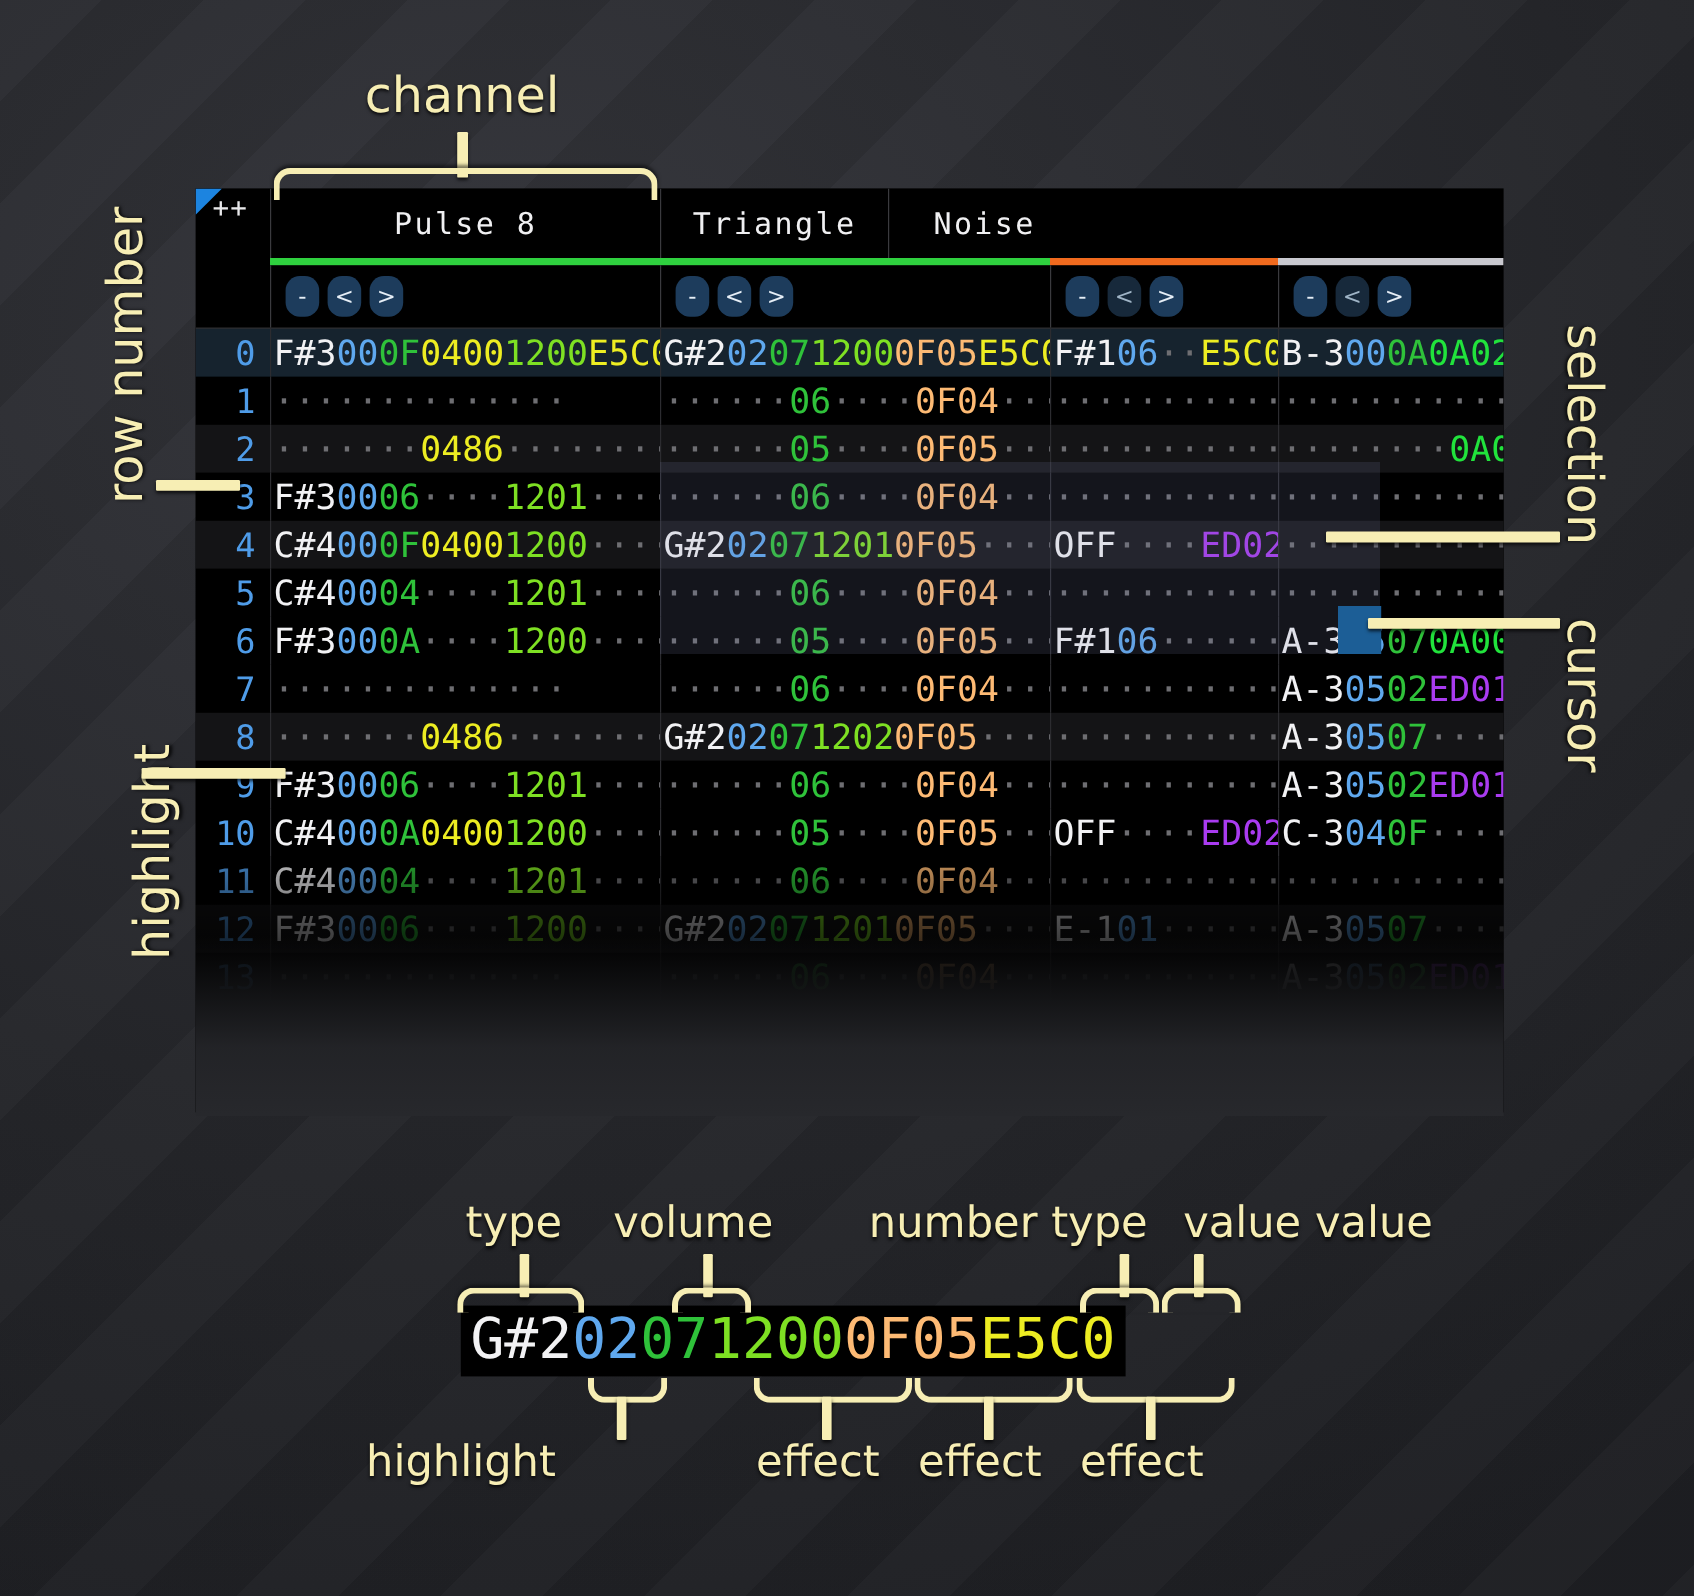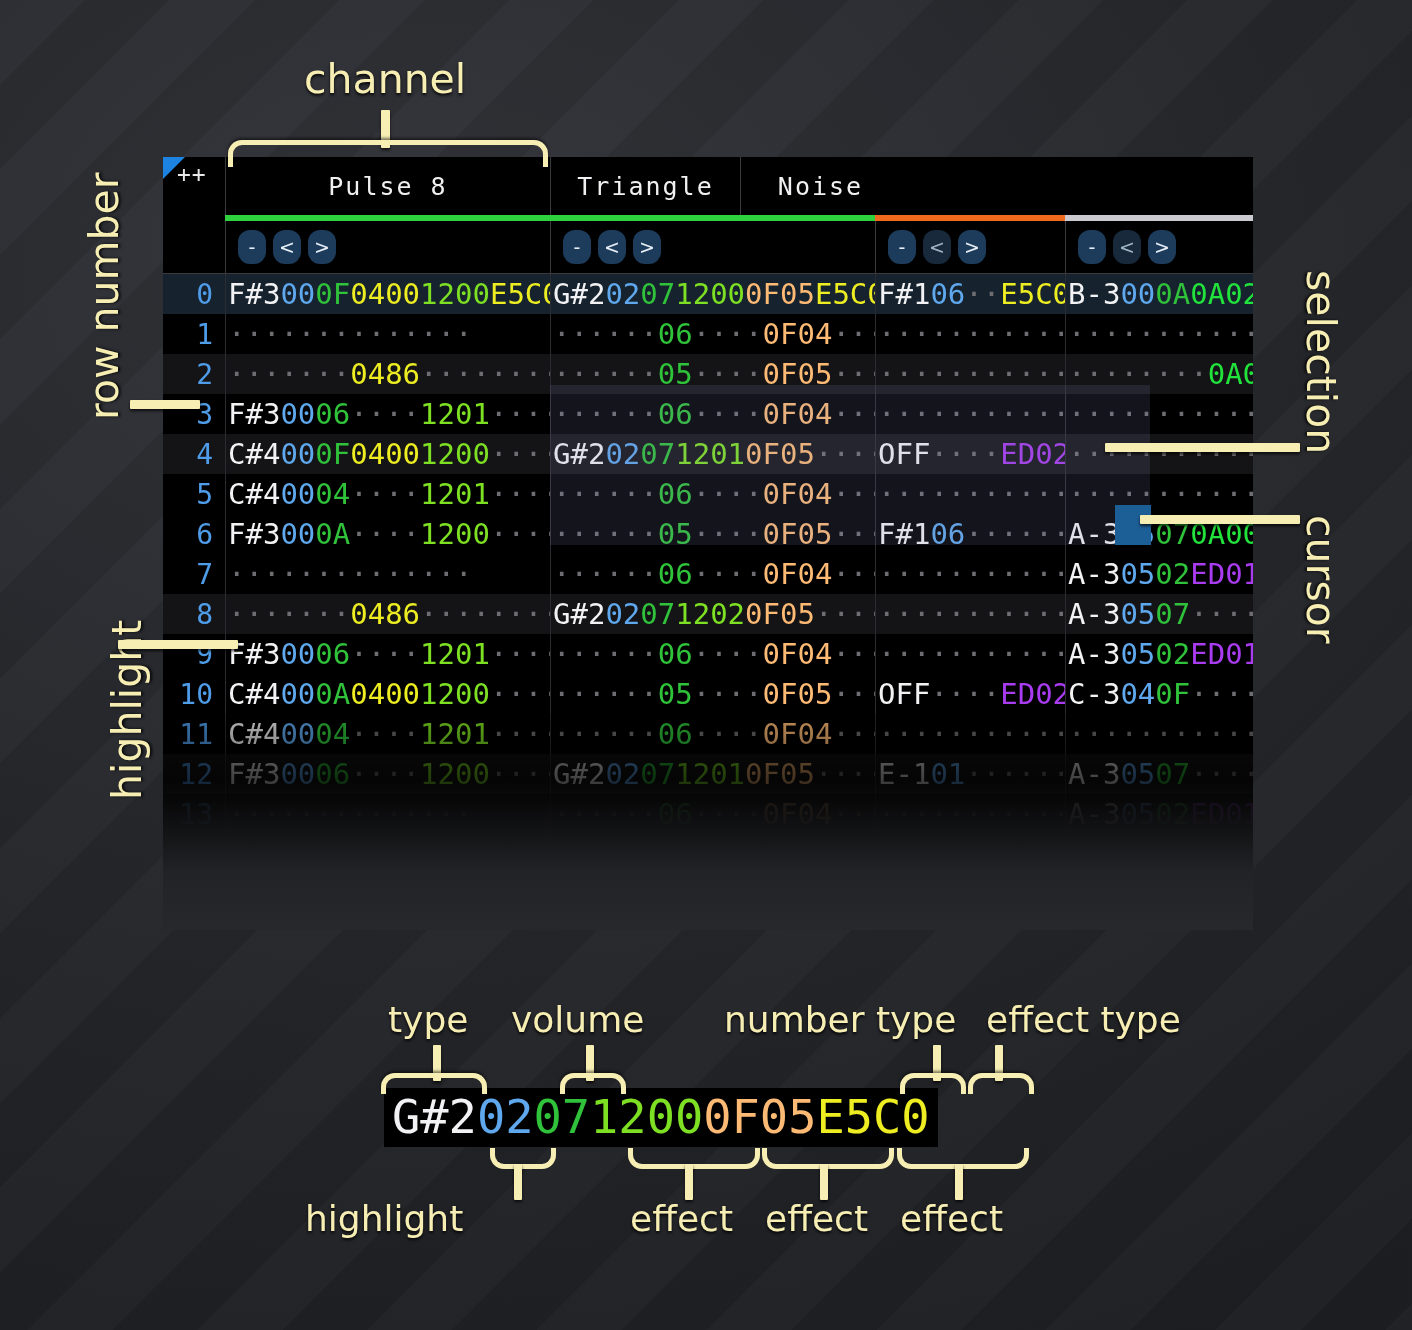--- a/index.html
+++ b/index.html
@@ -247,21 +247,21 @@
 
 <div class="anno anno-md" style="left:388px;top:999px">type</div>
 <div class="leader" style="left:433px;top:1045px;width:8px;height:36px"></div>
 
 <div class="anno anno-md" style="left:511px;top:999px">volume</div>
 <div class="leader" style="left:586px;top:1045px;width:8px;height:36px"></div>
 
 <div class="anno anno-md" style="left:724px;top:999px">number type</div>
 <div class="leader" style="left:933px;top:1045px;width:8px;height:36px"></div>
 
-<div class="anno anno-md" style="left:986px;top:999px">effect type</div>
+<div class="anno anno-md" style="left:986px;top:999px">value value</div>
 <div class="leader" style="left:995px;top:1045px;width:8px;height:36px"></div>
 
 <div class="brace" style="left:381px;top:1073px;width:96px;height:16px"></div>
 <div class="brace" style="left:560px;top:1073px;width:56px;height:16px"></div>
 <div class="brace" style="left:900px;top:1073px;width:56px;height:16px"></div>
 <div class="brace" style="left:968px;top:1073px;width:56px;height:16px"></div>
 
 <div id="legend"><span class="n">G#2</span><span class="i">02</span><span class="v">07</span><span class="e2">1200</span><span class="e3">0F05</span><span class="e1">E5C0</span></div>
 
 <div class="brace-dn" style="left:490px;top:1148px;width:56px;height:16px"></div>

